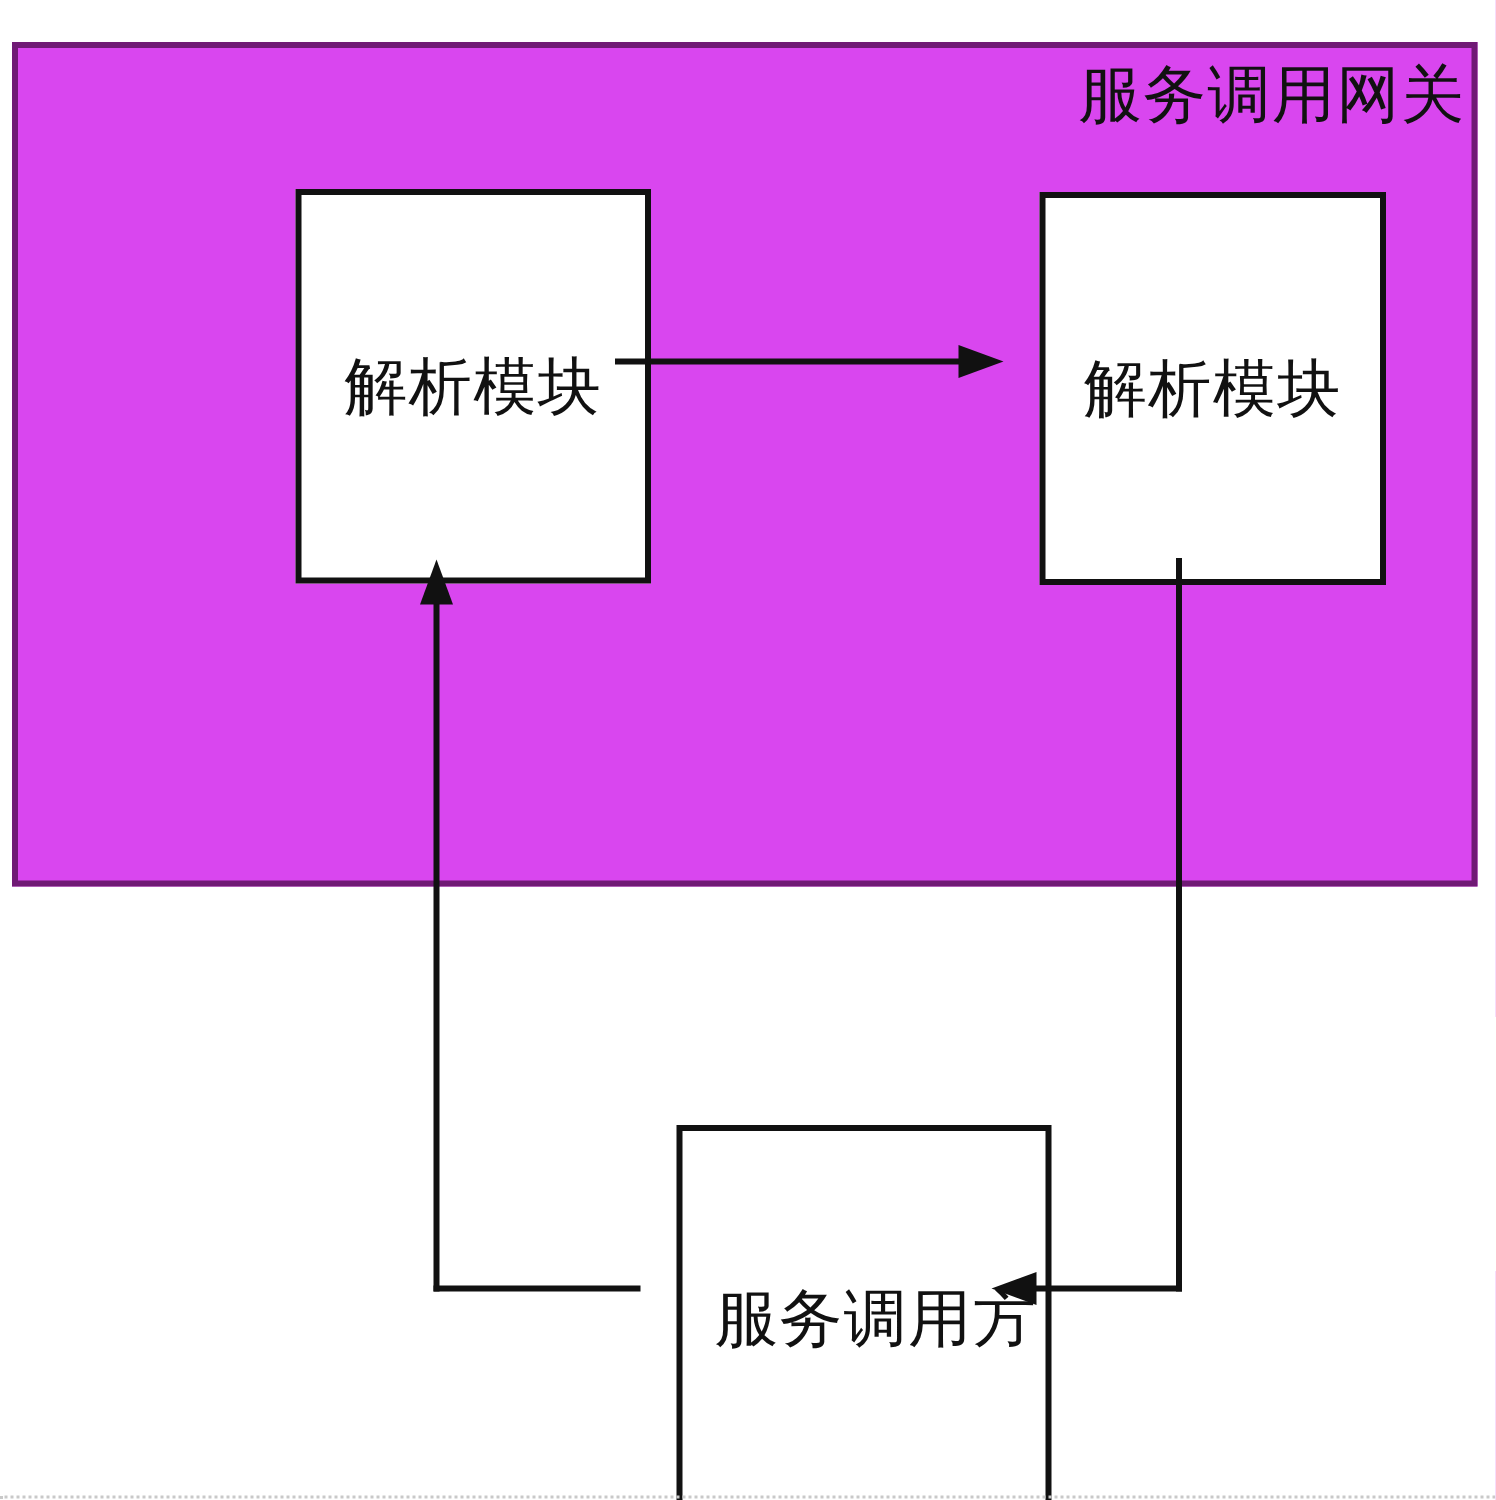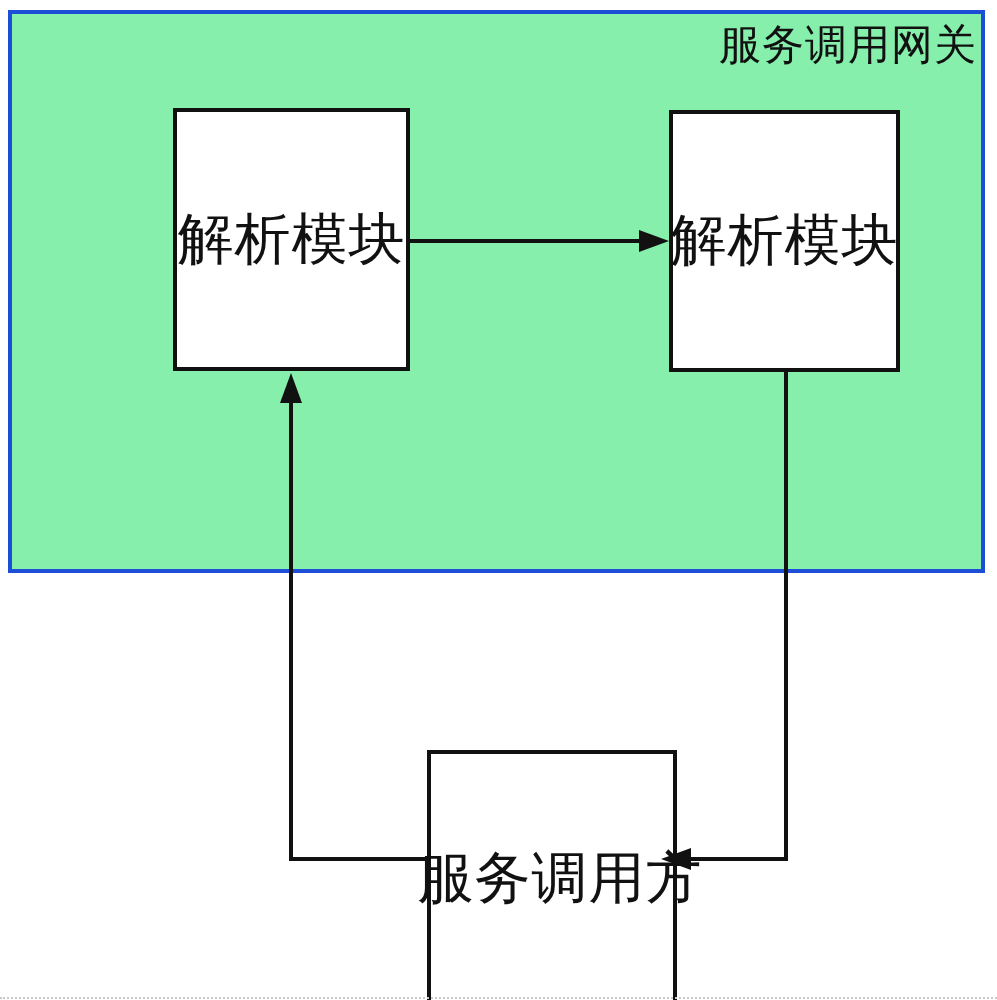--- a/index.html
+++ b/index.html
@@ -8,45 +8,46 @@
     width: 997px;
     height: 1000px;
     background: #ffffff;
     font-family: "DejaVu Serif", "Liberation Serif", serif;
     color: #111111;
     overflow: hidden;
   }
   
   .outer-box {
     position: absolute;
-    left: 8px; top: 10px;
+    left: 8px; top: 28px;
     width: 969px;   
     height: 555px;  
-    border: 4px solid #1d4ed8;
-    background: #86efac;
+    border: 4px solid #701a75;
+    background: #d946ef;
   }
   .gateway-title {
     position: absolute;
     top: 8px; right: 4px;
     font-size: 42px;
     letter-spacing: 1px;
     line-height: 1.1;
     white-space: nowrap;
   }
   
   .node {
     position: absolute;
     border: 4px solid #111111;
     background: #ffffff;
     display: flex;
     align-items: center;
     justify-content: center;
-    font-size: 56px;
+    font-size: 42px;
     letter-spacing: 1px;
     white-space: nowrap;
+    margin-left: 24px;
   }
   
   .node-parsing    { left: 161px; top: 94px;  width: 229px; height: 255px; }
   .node-invocation { left: 657px; top: 96px;  width: 223px; height: 254px; }
   
   .node-caller     { left: 427px; top: 750px; width: 226px; height: 250px; padding-left: 16px; }
 
   
   .shaft { position: absolute; background: #111111; }
   .shaft.h { height: 4px; }

